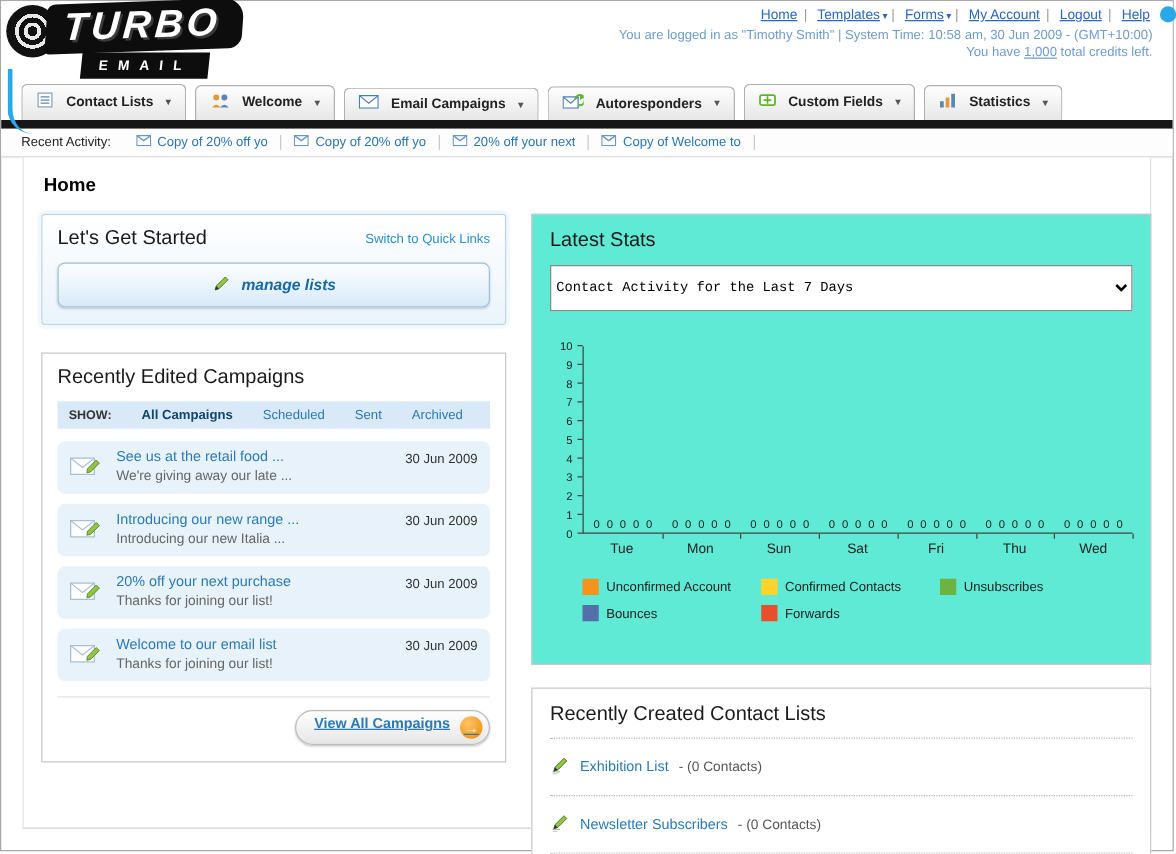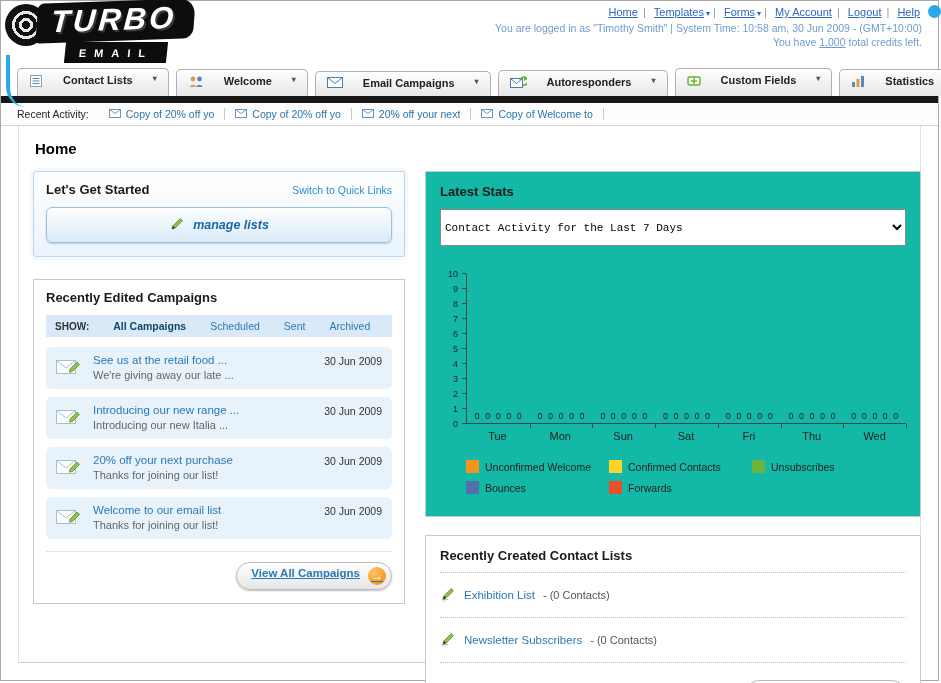--- a/index.html
+++ b/index.html
@@ -26,21 +26,21 @@
   .top-links { font-size:11px; color:#8a8a8a; }
   .top-links a { color:#2b66c2; text-decoration:underline; cursor:pointer; padding:0 2px; }
   .top-links .sep { color:#999; padding:0 3px; }
   .caret { font-size:8px; color:#2b66c2; }
   .session { margin-top:4px; font-size:10.5px; color:#6f9ccc; }
   .credits { margin-top:2px; font-size:10.5px; color:#6f9ccc; }
   .credits a { color:#6f9ccc; text-decoration:underline; cursor:pointer; }
 
   
   .nav { display:flex; align-items:flex-end; gap:7px; padding-left:16px; height:31px; background:#fff; }
-  .tab { display:flex; gap:20px; border:1px solid #b0b0b0; border-bottom:none;
+  .tab { display:flex; align-items:center; gap:10px; border:1px solid #b0b0b0; border-bottom:none;
          border-radius:5px 5px 0 0; padding:5px 11px 6px; background:linear-gradient(#fefefe,#e7e7e7);
          font-size:11px; font-weight:bold; color:#222; cursor:pointer; white-space:nowrap; }
   .tab .caret { color:#555; }
   .black-bar { height:7px; background:#161616; }
 
   
   .activity { height:23px; display:flex; align-items:center; font-size:10.5px; color:#333;
               border-bottom:1px solid #d5d5d5; padding-left:16px; background:#fdfdfd; }
   .activity-label { margin-right:10px; color:#222; }
   .activity-item { display:flex; align-items:center; gap:5px; padding:0 10px; border-right:1px solid #c9c9c9;
@@ -48,21 +48,21 @@
   .activity-item .txt { max-width:104px; overflow:hidden; white-space:nowrap; }
 
   
   .content { margin:0 17px; border:1px solid #e3e3e3; border-top:none; border-bottom-color:#cfcfcf;
              height:537px; padding:10px 14px; background:#fff; }
   .page-title { font-size:15px; font-weight:bold; color:#000; margin:4px 0 14px 2px; }
   .cols { display:flex; gap:20px; }
   .col-left { width:372px; flex:0 0 372px; }
   .col-right { flex:1; }
 
-  .panel-title { font-size:13px; font-weight:bold; color:#1a1a1a; }
+  .panel-title { font-size:16px; font-weight:normal; color:#1a1a1a; }
   a.blue-link { color:#2a8fd0; text-decoration:none; cursor:pointer; }
 
   
   .gs { border:1px solid #bfd4e6; border-radius:3px; background:linear-gradient(#ffffff,#eaf4fc);
         padding:10px 12px 13px; box-shadow:0 0 0 3px #f2f8fd; }
   .gs-head { display:flex; justify-content:space-between; align-items:center; margin-bottom:10px; }
   .gs-head a { font-size:10.5px; }
   .gs-btns { display:flex; gap:14px; }
   .gs-btn { flex:1; display:flex; align-items:center; justify-content:center; gap:8px; height:36px;
             border:1px solid #9fc0dc; border-radius:6px; background:linear-gradient(#fdfeff,#d8eaf8);
@@ -85,21 +85,21 @@
   .camp-date { position:absolute; right:10px; top:8px; font-size:10.5px; color:#333; }
   .camps-divider { border-top:1px solid #e3e3e3; margin:12px 12px 0; }
   .btn-row { text-align:right; padding:10px 12px 0; }
   .pill-btn { display:inline-flex; gap:8px; border:1px solid #bbb; border-radius:16px;
               padding:4px 5px 4px 14px; background:linear-gradient(#ffffff,#e6e6e6); font-weight:bold;
               font-size:11.5px; color:#2a7ab5; box-shadow:0 1px 2px rgba(0,0,0,.25); cursor:pointer;text-decoration:underline; }
   .pill-arrow { width:18px; height:18px; border-radius:50%; background:radial-gradient(circle at 35% 30%, #ffc266, #ef8b00);
                 color:#fff; font-size:12px; line-height:18px; text-align:center; font-weight:bold; }
 
   
-  .stats { border:1px solid #c9c9c9; padding:12px 14px 14px; background:#14b8a6; }
+  .stats { border:1px solid #c9c9c9; padding:12px 14px 26px; background:#5eead4; }
   .stats select { width:100%; margin-top:10px; height:37px; font-size:11px; border:1px solid #888;
                   background:#fff; font-family:Liberation Mono, monospace; }
   .chart { display:flex; align-items:flex-end; margin-top:28px; }
   .y-axis { position:relative; width:26px; height:150px; }
   .ylab { position:absolute; left:0; width:18px; text-align:right; font-size:9px; color:#222; }
   .ydash { position:absolute; right:0; width:4px; height:1px; background:#444; }
   .plot { flex:1; height:150px; border-left:1px solid #444; border-bottom:1px solid #444; display:flex; }
   .grp { flex:1; position:relative; }
   .grp::after { content:""; position:absolute; right:-1px; bottom:-5px; width:1px; height:4px; background:#444; }
   .vals { position:absolute; bottom:2px; width:100%; text-align:center; font-size:9px; color:#222; word-spacing:3px; }
@@ -394,21 +394,21 @@
               <div class="day">Mon</div>
               <div class="day">Sun</div>
               <div class="day">Sat</div>
               <div class="day">Fri</div>
               <div class="day">Thu</div>
               <div class="day">Wed</div>
             </div>
           <div class="legend">
               <div class="leg">
                 <span class="sw" style="background: rgb(246, 146, 30);"></span>
-                <span>Unconfirmed Welcome</span>
+                <span>Unconfirmed Account</span>
               </div>
               <div class="leg">
                 <span class="sw" style="background: rgb(255, 212, 42);"></span>
                 <span>Confirmed Contacts</span>
               </div>
               <div class="leg">
                 <span class="sw" style="background: rgb(108, 179, 63);"></span>
                 <span>Unsubscribes</span>
               </div>
               <div class="leg">

